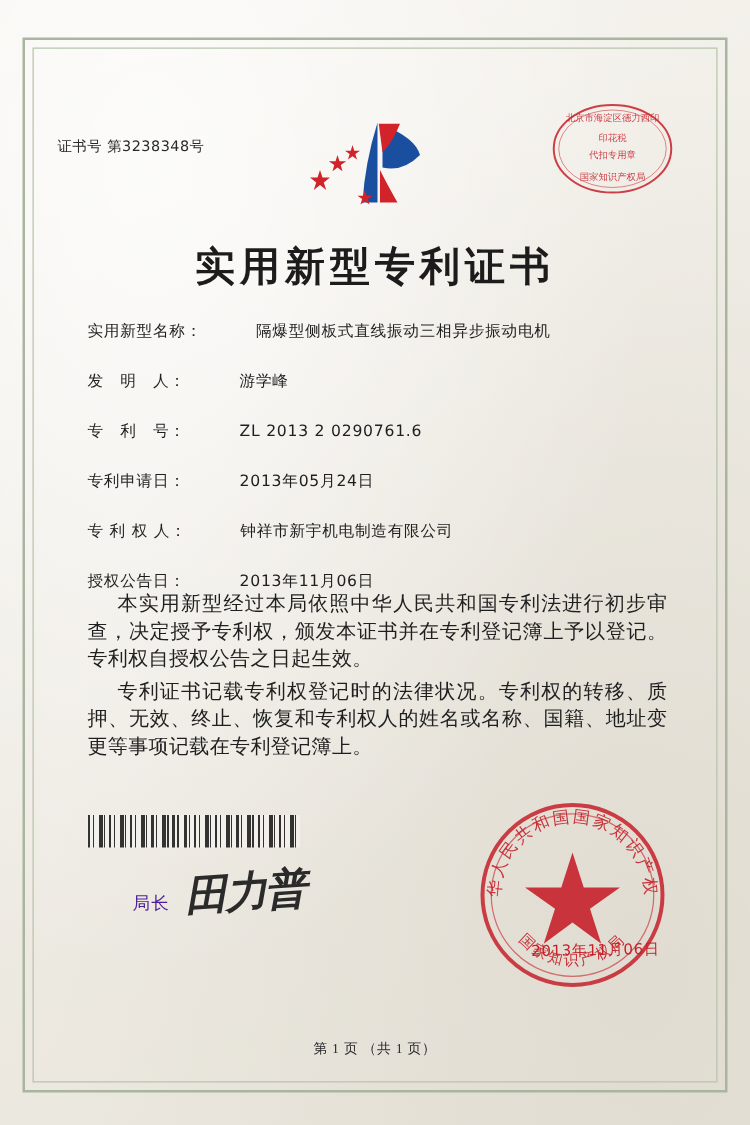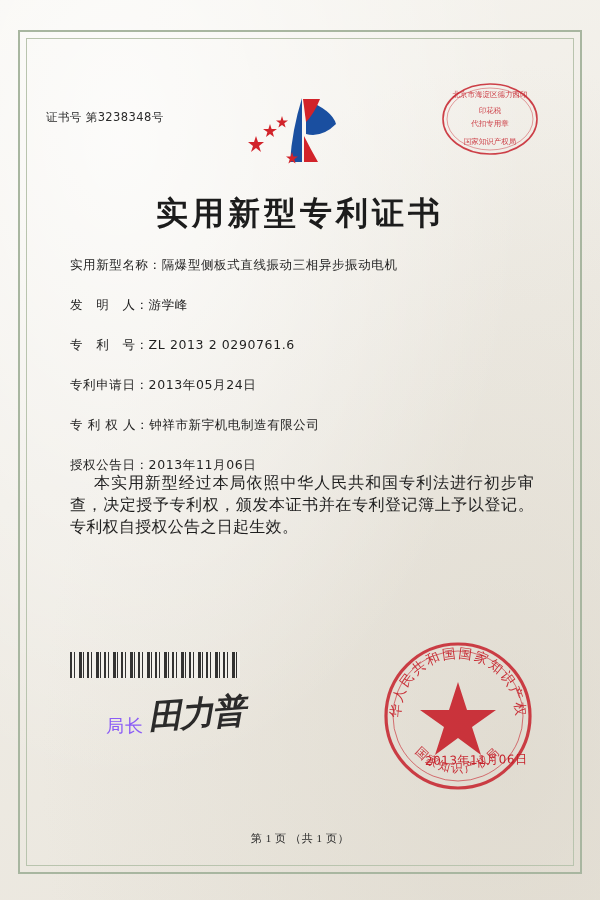--- a/index.html
+++ b/index.html
@@ -106,20 +106,21 @@
     color: #1f1f1f;
     margin-bottom: 23px;
     letter-spacing: 0.6px;
     white-space: nowrap;
   }
   .field .label {
     display: inline-block;
   }
   .field .val {
     display: inline;
+    margin-left: 43px;
   }
 
   .body-text {
     position: absolute;
     left: 30px;
     right: 26px;
     top: 420px;
     font-size: 16px;
     line-height: 22px;
     color: #1f1f1f;
@@ -148,22 +149,22 @@
         #f3f1ec 12px, #f3f1ec 13px,
         #1a1a1a 13px, #1a1a1a 14px,
         #f3f1ec 14px, #f3f1ec 17px);
     opacity: 0.88;
   }
 
   .director-line {
     position: absolute;
     left: 66px;
     top: 662px;
-    font-size: 18px;
-    color: #8b5cf6;
+    font-size: 14px;
+    color: #4c1d95;
     letter-spacing: 1px;
   }
   .signature {
     position: absolute;
     left: 108px;
     top: 638px;
     width: 130px;
     height: 54px;
     color: #1b1b1b;
     font-family: "DejaVu Serif", serif;
@@ -269,20 +270,21 @@
       <div class="field">
         <span class="label">专 利 权 人：</span><span class="val">钟祥市新宇机电制造有限公司</span>
       </div>
       <div class="field">
         <span class="label">授权公告日：</span><span class="val">2013年11月06日</span>
       </div>
     </div>
 
     <div class="body-text">
       <p>本实用新型经过本局依照中华人民共和国专利法进行初步审查，决定授予专利权，颁发本证书并在专利登记簿上予以登记。专利权自授权公告之日起生效。</p>
+      <p>专利证书记载专利权登记时的法律状况。专利权的转移、质押、无效、终止、恢复和专利权人的姓名或名称、国籍、地址变更等事项记载在专利登记簿上。</p>
     </div>
 
     <div class="barcode"></div>
 
     <div class="director-line">局长</div>
     <div class="signature">田力普</div>
 
     <div class="round-seal">
       <svg width="152" height="152" viewBox="0 0 152 152">
         <circle cx="76" cy="76" r="72" fill="none" stroke="#c6202a" stroke-width="3.2" opacity="0.85"></circle>

